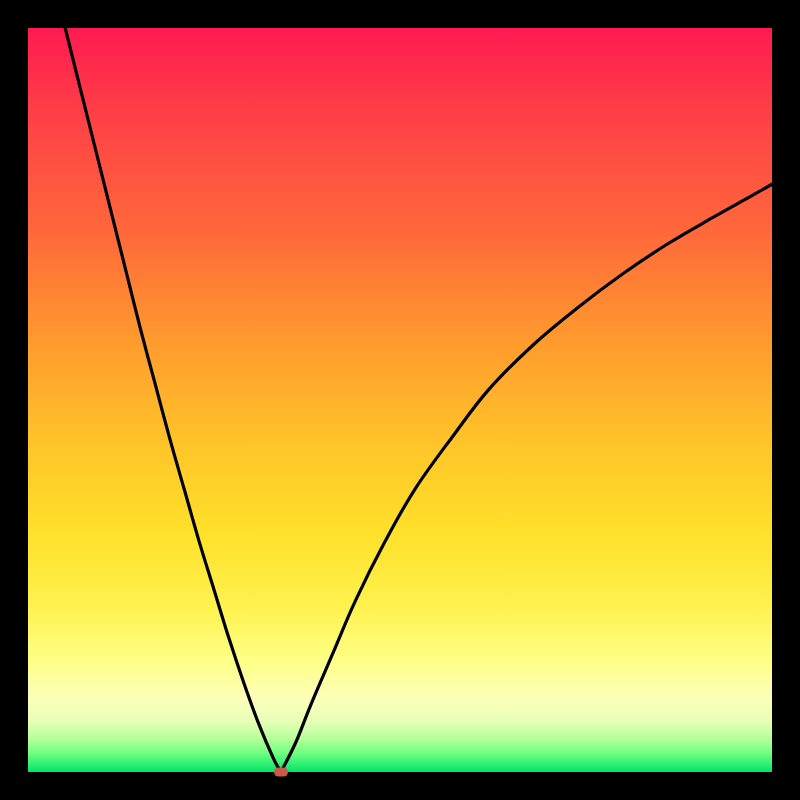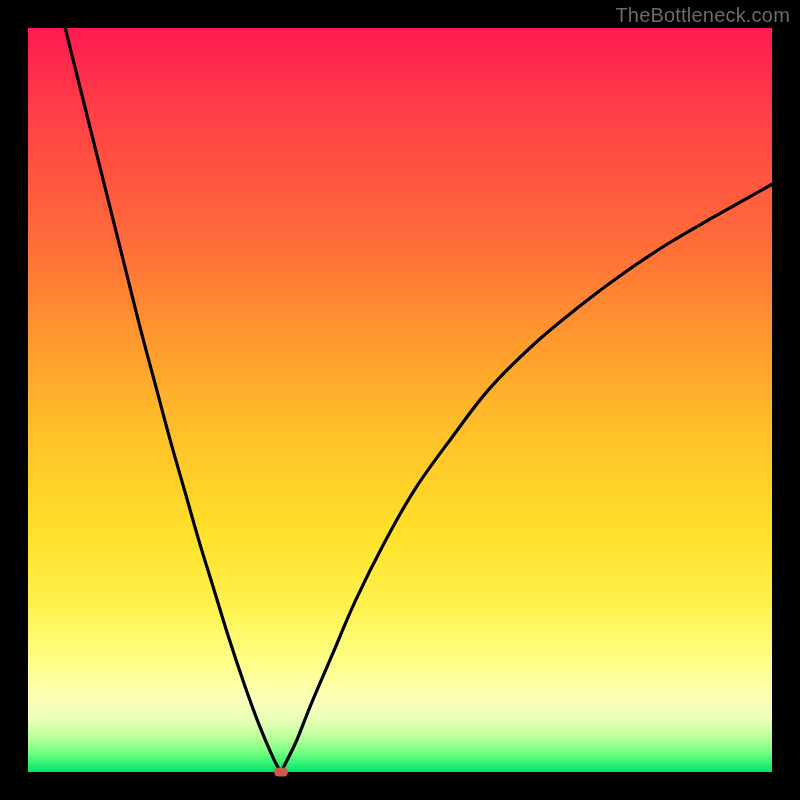--- a/index.html
+++ b/index.html
@@ -73,21 +73,20 @@
     height: 9px;
     border-radius: 5px;
     background: #cc5a4a;
     transform: translate(-50%, -50%);
   }
 </style>
 </head>
 <body>
 
 <div class="frame">
-  <div class="watermark">TheBottleneck.com</div>
 
   <div class="plot">
     <svg class="curve" viewBox="0 0 744 744" preserveAspectRatio="none">
       <path d="M 37.2 0 C 39.878400000000006 10.713599999999996, 46.723200000000006 38.09279999999997, 52.080000000000005 59.51999999999998 C 57.436800000000005 80.9472, 61.603199999999994 97.61280000000008, 66.96 119.04000000000008 C 72.3168 140.46720000000008, 76.4832 157.13279999999997, 81.84 178.55999999999995 C 87.19680000000001 199.98719999999992, 91.3632 216.65279999999996, 96.72 238.07999999999998 C 102.07679999999999 259.5072, 106.24319999999999 276.8424, 111.6 297.6 C 116.9568 318.35760000000005, 121.1232 333.312, 126.48 353.4 C 131.8368 373.48799999999994, 136.00320000000002 389.78159999999997, 141.36 409.2 C 146.7168 428.6184, 150.8832 442.53119999999996, 156.23999999999998 461.28 C 161.59679999999997 480.0288, 165.7632 495.2808, 171.12 513.36 C 176.4768 531.4392, 180.6432 544.3104000000001, 186 561.72 C 191.3568 579.1296, 195.52320000000003 593.34, 200.88000000000002 610.08 C 206.23680000000002 626.82, 210.4032 639.3192, 215.76 654.72 C 221.11679999999998 670.1208, 225.2832 681.98016, 230.64 695.64 C 235.99679999999998 709.29984, 241.5024 721.9032, 245.52 730.608 C 249.53760000000003 739.3127999999999, 251.6208 741.58944, 252.96 744"></path>
       <path d="M 252.96 744 C 255.6384 738.6432, 262.48319999999995 726.2928, 267.84 714.24 C 273.1968 702.1872, 276.024 693.1103999999999, 282.72 677.04 C 289.41600000000005 660.9696, 297.0048 643.7088, 305.03999999999996 624.96 C 313.07519999999994 606.2112000000001, 317.98560000000003 592.968, 327.36 572.88 C 336.7344 552.792, 346.4064 533.448, 357.12 513.36 C 367.8336 493.272, 374.8272 480.0288, 386.88 461.28 C 398.9328 442.53119999999996, 410.688 427.2792, 424.08 409.2 C 437.472 391.1208, 446.54879999999997 377.58, 461.28 360.84 C 476.0112 344.09999999999997, 489.8496 330.93120000000005, 505.92 316.20000000000005 C 521.9904 301.46880000000004, 534.4895999999999 291.7224, 550.56 279 C 566.6304 266.2776, 579.1296 256.90319999999997, 595.2 245.51999999999998 C 611.2704000000001 234.1368, 623.7696000000001 225.80399999999997, 639.84 215.76 C 655.9104 205.716, 669.7488000000001 198.15696000000003, 684.48 189.72000000000003 C 699.2112 181.28304000000003, 710.9663999999999 174.91440000000003, 721.68 168.88800000000003 C 732.3936 162.86160000000004, 739.9824 158.51664000000002, 744 156.24"></path>
     </svg>
     <div class="marker" style="left: 252.96px; top: 744px; background: rgb(204, 90, 74);"></div>
   </div>
 </div>
 

